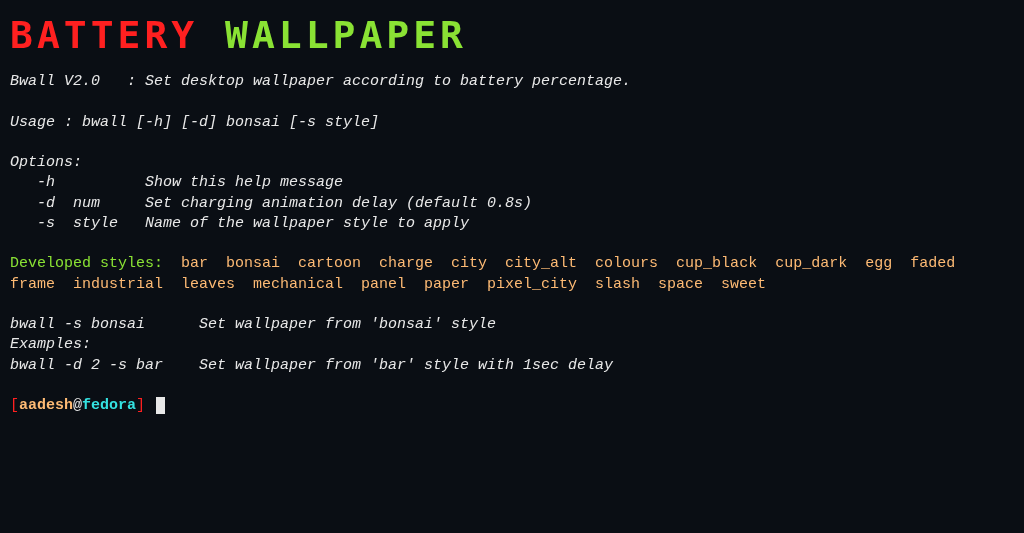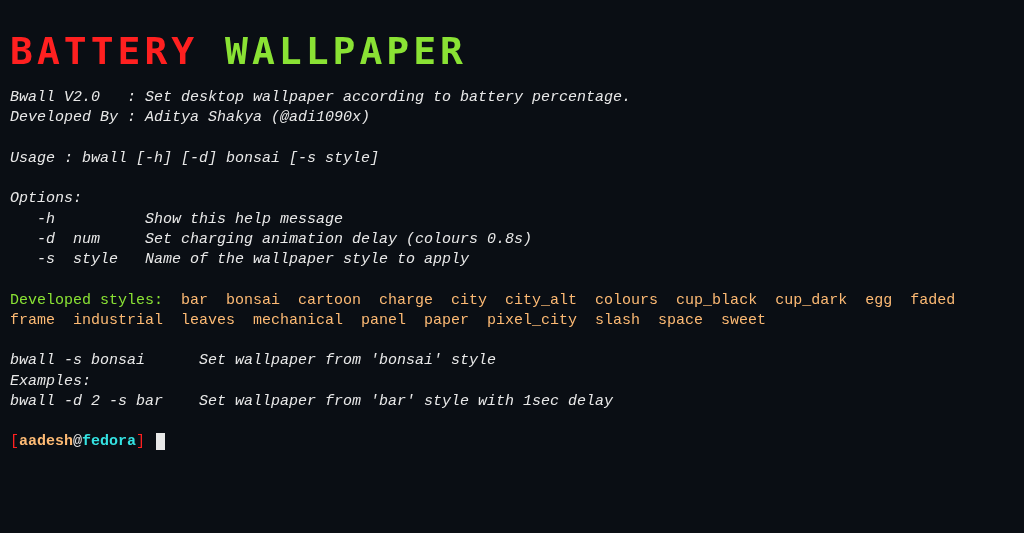--- a/index.html
+++ b/index.html
@@ -9,21 +9,20 @@
       font-family: 'Courier New', monospace;
       font-size: 15px;
       color: #e8e8e8;
       width: 1024px;
       height: 533px;
       overflow: hidden;
     }
     .terminal {
       padding: 8px 10px;
       line-height: 1.35;
-      margin-top: 16px;
     }
     .banner {
       font-family: monospace;
       font-size: 38px;
       font-weight: bold;
       letter-spacing: 4px;
       white-space: pre;
       line-height: 1;
       padding: 8px 0 18px 0;
       font-stretch: expanded;
@@ -53,27 +52,26 @@
     }
   </style>
 </head>
 <body>
 
 <div class="terminal">
 
   <div class="banner"><span class="red">BATTERY</span> <span class="green">WALLPAPER</span></div>
 
   <pre class="white">Bwall V2.0   : Set desktop wallpaper according to battery percentage.</pre>
-  <pre class="white">Developed By : Aditya Shakya (@adi1090x)</pre>
   <pre> </pre>
   <pre class="white">Usage : bwall [-h] [-d] bonsai [-s style]</pre>
   <pre> </pre>
   <pre class="white">Options:</pre>
   <pre class="white">   -h          Show this help message</pre>
-  <pre class="white">   -d  num     Set charging animation delay (colours 0.8s)</pre>
+  <pre class="white">   -d  num     Set charging animation delay (default 0.8s)</pre>
   <pre class="white">   -s  style   Name of the wallpaper style to apply</pre>
   <pre> </pre>
   <div class="styles-line"><span class="green">Developed styles:</span><span class="yellow">  bar  bonsai  cartoon  charge  city  city_alt  colours  cup_black  cup_dark  egg  faded  frame  industrial  leaves  mechanical  panel  paper  pixel_city  slash  space  sweet</span></div>
   <pre> </pre>
   <pre class="white">bwall -s bonsai      Set wallpaper from 'bonsai' style</pre>
   <pre class="white">Examples:</pre>
   <pre class="white">bwall -d 2 -s bar    Set wallpaper from 'bar' style with 1sec delay</pre>
   <pre> </pre>
 
 

